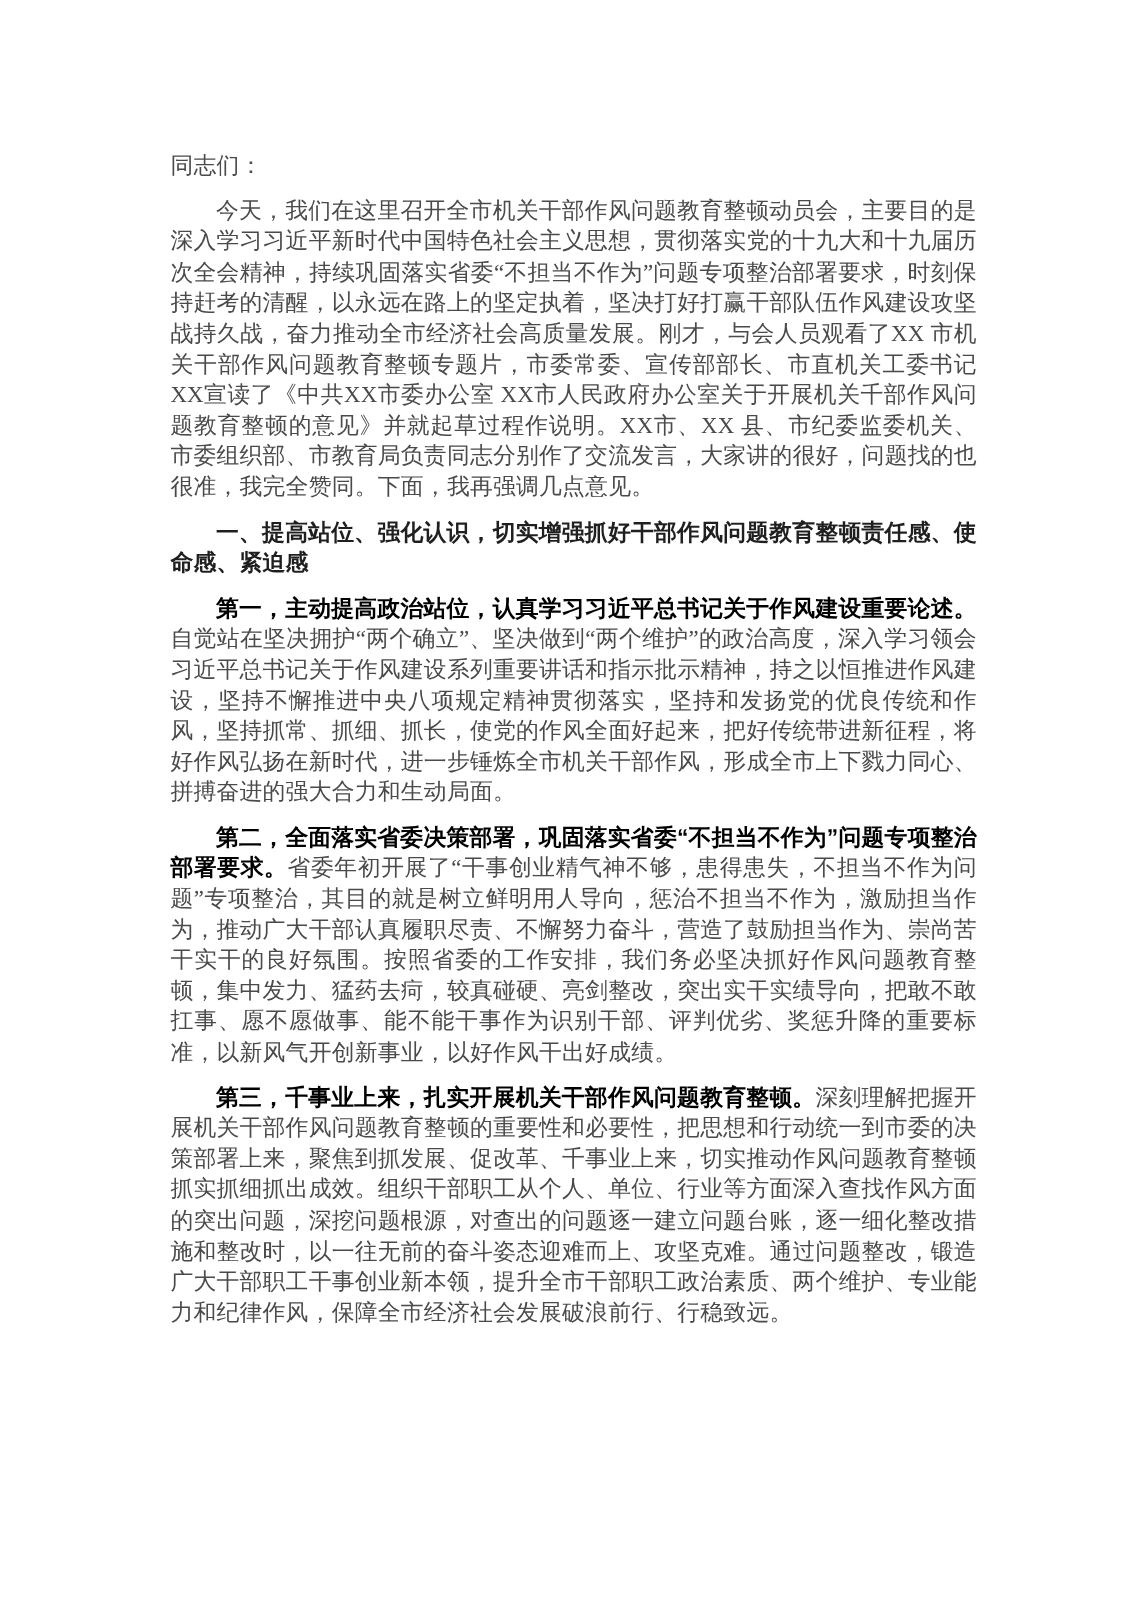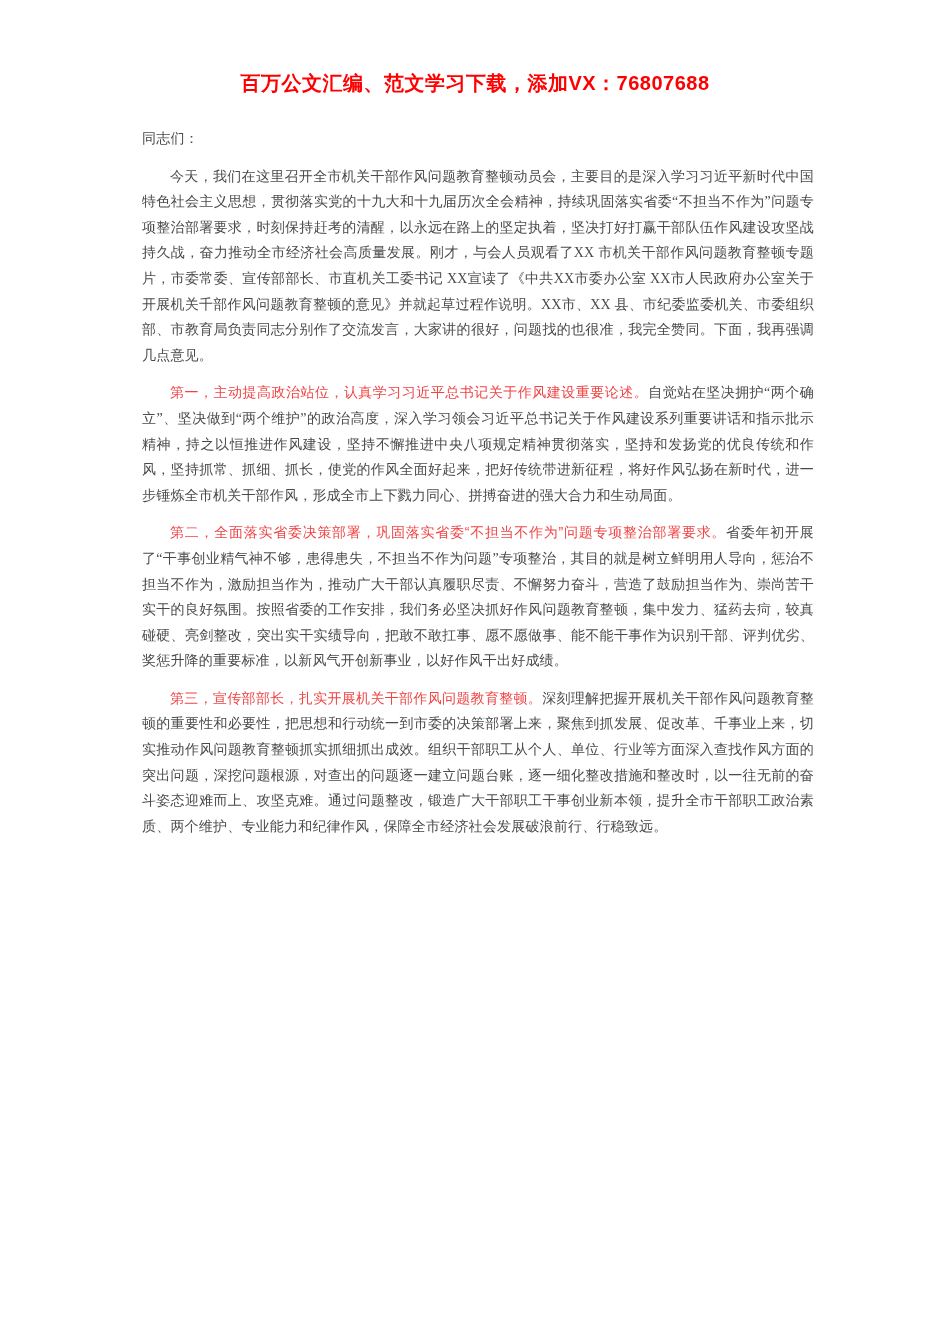--- a/index.html
+++ b/index.html
@@ -36,53 +36,53 @@
     font-size: 19px;
     line-height: 25.6px;
     color: #4a4a4a;
     text-align: justify;
     letter-spacing: 0.2px;
   }
   .content p, .content h2 {
     margin: 0 0 12px 0;
     padding: 0;
     text-indent: 2em;
-    font-size: 14px;
+    font-size: 19px;
     line-height: 25.6px;
     font-weight: normal;
   }
   .salutation {
     text-indent: 0 !important;
   }
   .section-heading {
     font-family: "Liberation Sans", sans-serif;
     font-weight: 700 !important;
     color: #1f1f1f;
   }
   .para-lead {
     font-family: "Liberation Sans", sans-serif;
-    font-weight: 400;
-    color: #ef4444;
+    font-weight: 700;
+    color: #000000;
   }
 </style>
 </head>
 <body>
 
 <div class="page">
 
-  <div class="promo-banner">百万公文汇编、范文学习下载，添加VX：76807688</div>
 
   <div class="content">
 
     <p class="salutation">同志们：</p>
 
     <p><span>今天，我们在这里召开全市机关干部作风问题教育整顿动员会，主要目的是深入学习习近平新时代中国特色社会主义思想，贯彻落实党的十九大和十九届历次全会精神，持续巩固落实省委“不担当不作为”问题专项整治部署要求，时刻保持赶考的清醒，以永远在路上的坚定执着，坚决打好打赢干部队伍作风建设攻坚战持久战，奋力推动全市经济社会高质量发展。刚才，与会人员观看了XX 市机关干部作风问题教育整顿专题片，市委常委、宣传部部长、市直机关工委书记 XX宣读了《中共XX市委办公室 XX市人民政府办公室关于开展机关千部作风问题教育整顿的意见》并就起草过程作说明。XX市、XX 县、市纪委监委机关、市委组织部、市教育局负责同志分别作了交流发言，大家讲的很好，问题找的也很准，我完全赞同。下面，我再强调几点意见。</span></p>
 
+    <h2 class="section-heading">一、提高站位、强化认识，切实增强抓好干部作风问题教育整顿责任感、使命感、紧迫感</h2>
 
 
     <p><span class="para-lead">第一，主动提高政治站位，认真学习习近平总书记关于作风建设重要论述。</span><span>自觉站在坚决拥护“两个确立”、坚决做到“两个维护”的政治高度，深入学习领会习近平总书记关于作风建设系列重要讲话和指示批示精神，持之以恒推进作风建设，坚持不懈推进中央八项规定精神贯彻落实，坚持和发扬党的优良传统和作风，坚持抓常、抓细、抓长，使党的作风全面好起来，把好传统带进新征程，将好作风弘扬在新时代，进一步锤炼全市机关干部作风，形成全市上下戮力同心、拼搏奋进的强大合力和生动局面。</span></p>
 
     <p><span class="para-lead">第二，全面落实省委决策部署，巩固落实省委“不担当不作为”问题专项整治部署要求。</span><span>省委年初开展了“干事创业精气神不够，患得患失，不担当不作为问题”专项整治，其目的就是树立鲜明用人导向，惩治不担当不作为，激励担当作为，推动广大干部认真履职尽责、不懈努力奋斗，营造了鼓励担当作为、崇尚苦干实干的良好氛围。按照省委的工作安排，我们务必坚决抓好作风问题教育整顿，集中发力、猛药去疴，较真碰硬、亮剑整改，突出实干实绩导向，把敢不敢扛事、愿不愿做事、能不能干事作为识别干部、评判优劣、奖惩升降的重要标准，以新风气开创新事业，以好作风干出好成绩。</span></p>
 
-    <p><span class="para-lead">第三，宣传部部长，扎实开展机关干部作风问题教育整顿。</span><span>深刻理解把握开展机关干部作风问题教育整顿的重要性和必要性，把思想和行动统一到市委的决策部署上来，聚焦到抓发展、促改革、千事业上来，切实推动作风问题教育整顿抓实抓细抓出成效。组织干部职工从个人、单位、行业等方面深入查找作风方面的突出问题，深挖问题根源，对查出的问题逐一建立问题台账，逐一细化整改措施和整改时，以一往无前的奋斗姿态迎难而上、攻坚克难。通过问题整改，锻造广大干部职工干事创业新本领，提升全市干部职工政治素质、两个维护、专业能力和纪律作风，保障全市经济社会发展破浪前行、行稳致远。</span></p>
+    <p><span class="para-lead">第三，千事业上来，扎实开展机关干部作风问题教育整顿。</span><span>深刻理解把握开展机关干部作风问题教育整顿的重要性和必要性，把思想和行动统一到市委的决策部署上来，聚焦到抓发展、促改革、千事业上来，切实推动作风问题教育整顿抓实抓细抓出成效。组织干部职工从个人、单位、行业等方面深入查找作风方面的突出问题，深挖问题根源，对查出的问题逐一建立问题台账，逐一细化整改措施和整改时，以一往无前的奋斗姿态迎难而上、攻坚克难。通过问题整改，锻造广大干部职工干事创业新本领，提升全市干部职工政治素质、两个维护、专业能力和纪律作风，保障全市经济社会发展破浪前行、行稳致远。</span></p>
 
   </div>
 </div>
 
 </body></html>

